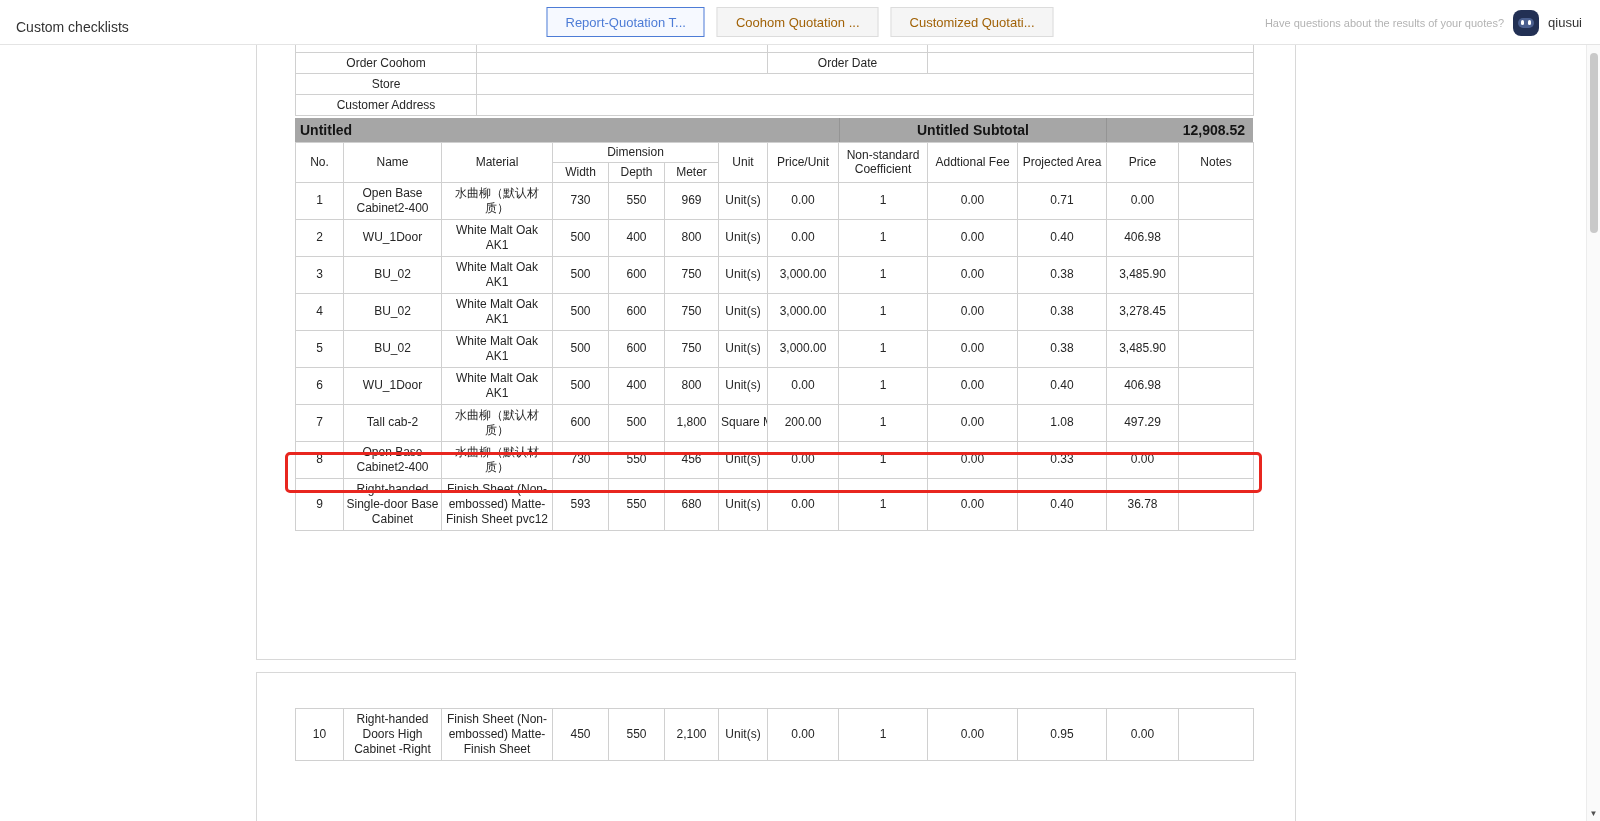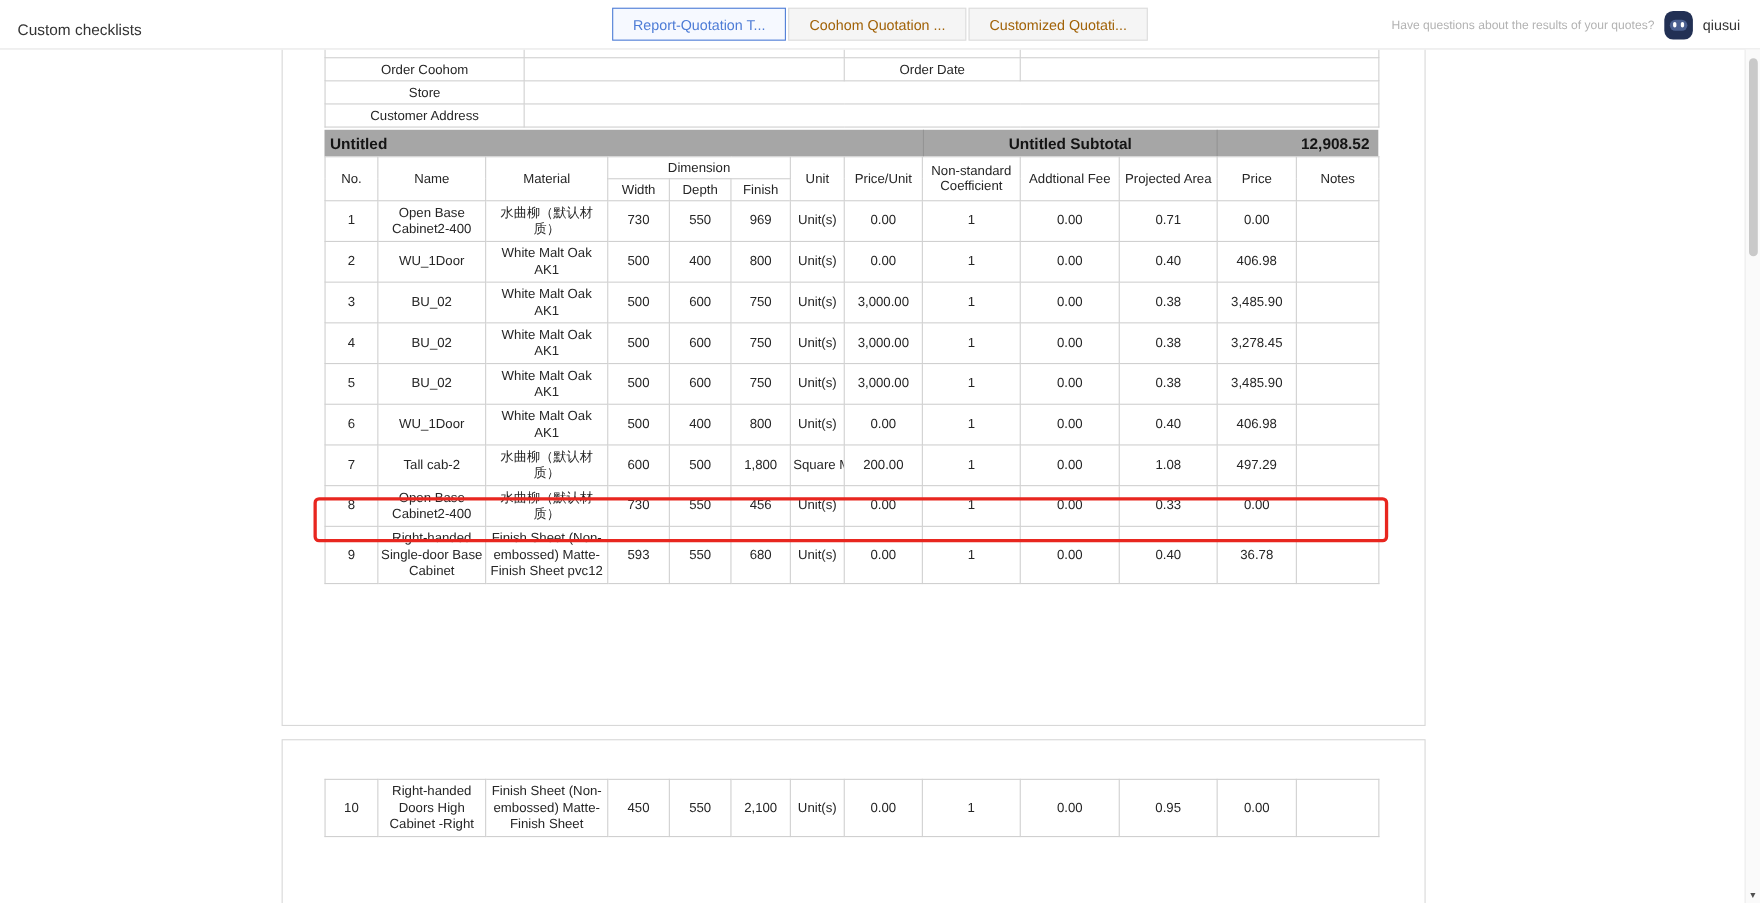--- a/index.html
+++ b/index.html
@@ -4,21 +4,21 @@
 <style>
   * { margin:0; padding:0; box-sizing:border-box; }
   html,body { width:1600px; height:821px; overflow:hidden; }
   body { background:#ffffff; font-family:"Liberation Sans","DejaVu Sans",sans-serif; color:#262626; position:relative; }
 
   
   .topbar { position:absolute; top:0; left:0; right:0; height:45px; background:#fff;
             border-bottom:1px solid #e4e4e4; z-index:20; }
   .topbar-title { position:absolute; left:16px; top:0; height:54px; display:flex; align-items:center;
                   font-size:14px; color:#333; }
-  .tabs { position:absolute; left:50%; top:50%; transform:translate(-50%,-50%); display:flex; gap:2px; }
+  .tabs { position:absolute; left:50%; top:50%; transform:translate(-50%,-50%); display:flex; gap:12px; }
   .tab { height:30px; padding:0 18px; display:flex; align-items:center; font-size:13px;
          background:#f5f5f5; border:1px solid #dcdcdc; color:#a16207; cursor:pointer; white-space:nowrap; }
   .tab.active { background:#f6f9ff; border-color:#4d7cd6; color:#4d7cd6; }
   .topbar-right { position:absolute; right:18px; top:0; height:45px; display:flex; align-items:center; gap:9px; }
   .help-text { font-size:11px; color:#b3b3b3; }
   .robot { width:26px; height:26px; border-radius:8px; background:#223054; display:inline-flex;
            align-items:center; justify-content:center; cursor:pointer; }
   .robot-face { width:16px; height:10px; border-radius:5px; background:#4a5f8f; display:flex; gap:4px;
                 align-items:center; justify-content:center; }
   .robot-eye { width:3px; height:5px; background:#fff; border-radius:2px; }
@@ -156,21 +156,21 @@
             <th rowspan="2">Price/Unit</th>
             <th rowspan="2">Non-standard Coefficient</th>
             <th rowspan="2">Addtional Fee</th>
             <th rowspan="2">Projected Area</th>
             <th rowspan="2">Price</th>
             <th rowspan="2">Notes</th>
           </tr>
           <tr>
             <th>Width</th>
             <th>Depth</th>
-            <th>Finish</th>
+            <th>Meter</th>
           </tr>
         </thead>
         <tbody id="cabinet-rows">
             <tr>
               <td class="c0">1</td>
               <td class="c1">Open Base Cabinet2-400</td>
               <td class="c2">水曲柳（默认材质）</td>
               <td class="c3">730</td>
               <td class="c4">550</td>
               <td class="c5">969</td>

